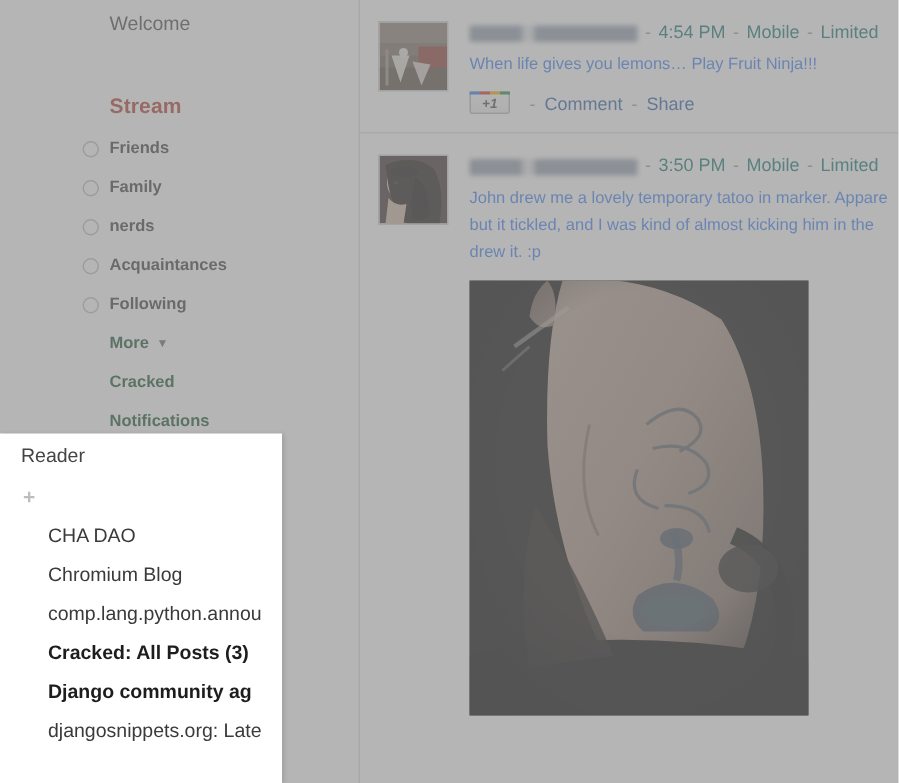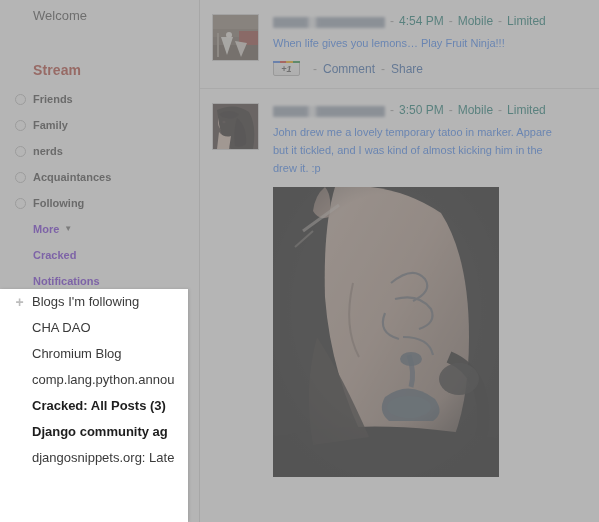--- a/index.html
+++ b/index.html
@@ -24,20 +24,21 @@
   }
 
   
   .sidebar {
     width: 199px;
     flex: 0 0 199px;
     background: #ffffff;
     padding: 0;
     box-sizing: border-box;
     position: relative;
+    margin-left: 40px;
   }
   .nav-top {
     padding: 7px 0 0 33px;
   }
   .nav-welcome {
     font-size: 13px;
     color: #444444;
     line-height: 16px;
     padding: 1px 0 2px 0;
   }
@@ -69,21 +70,21 @@
     font-size: 11px;
     color: #3a3a3a;
     line-height: 16px;
     font-weight: bold;
   }
   .plain-row {
     display: flex;
     align-items: center;
     height: 26px;
   }
-  .plain-row .circle-label { color: #6d28d9; }
+  .plain-row .circle-label { color: #14532d; }
   .caret {
     font-size: 8px;
     color: #666666;
     margin-left: 5px;
     line-height: 10px;
   }
 
   
   .main {
     flex: 1 1 auto;
@@ -409,24 +410,26 @@
         </div>
       </div>
     </div>
 
   </div>
 </div>
 
 <div id="dim"></div>
 
 <div id="reader-panel">
+  <div class="reader-head">
+    <span>Reader</span>
+  </div>
 
   <div class="reader-row">
     <span class="plus-icon">+</span>
-    <span class="reader-label">Blogs I'm following</span>
   </div>
 
   <div class="reader-row">
     <span class="reader-label reader-indent">CHA DAO</span>
   </div>
   <div class="reader-row">
     <span class="reader-label reader-indent">Chromium Blog</span>
   </div>
   <div class="reader-row">
     <span class="reader-label reader-indent">comp.lang.python.annou</span>

